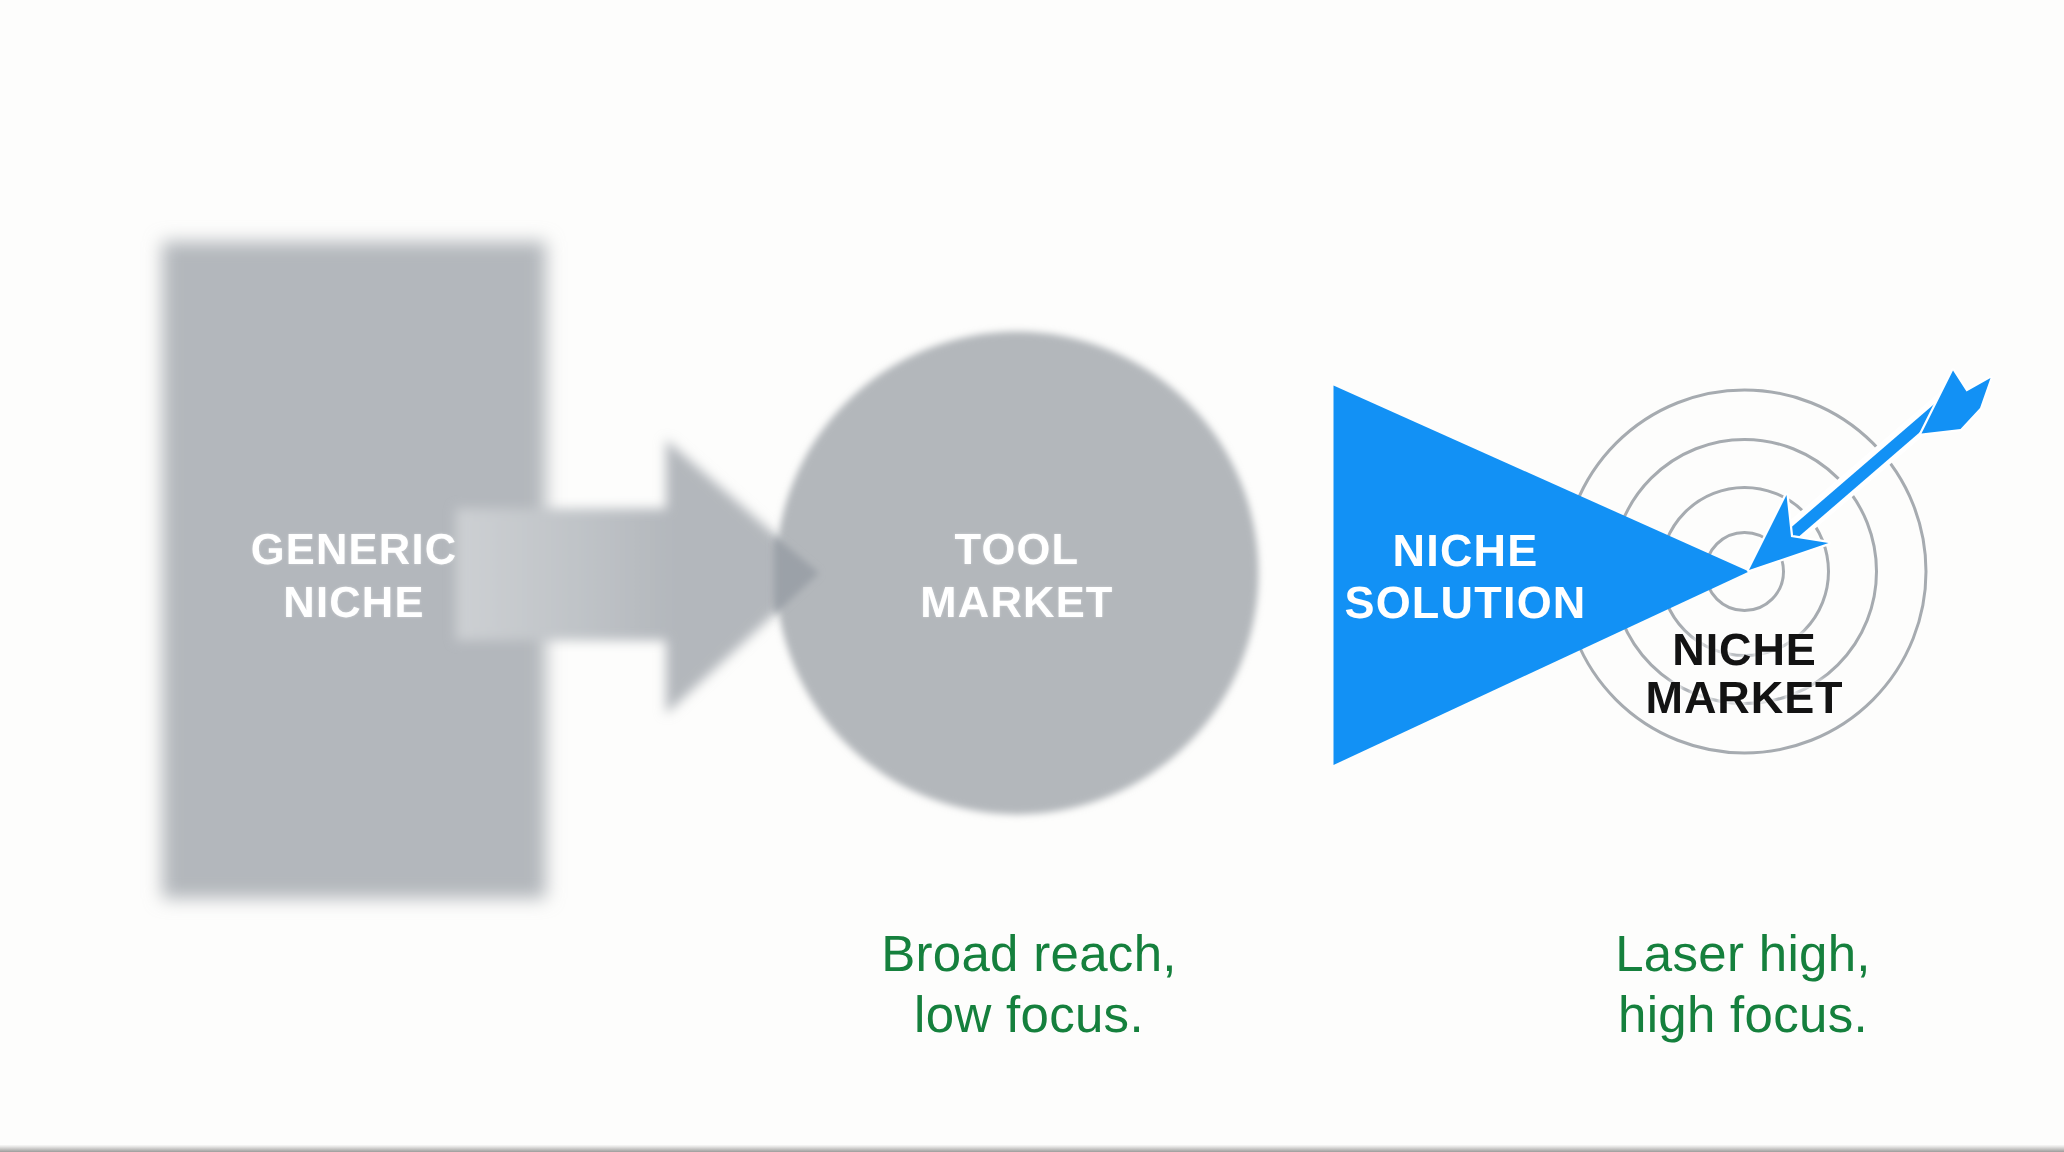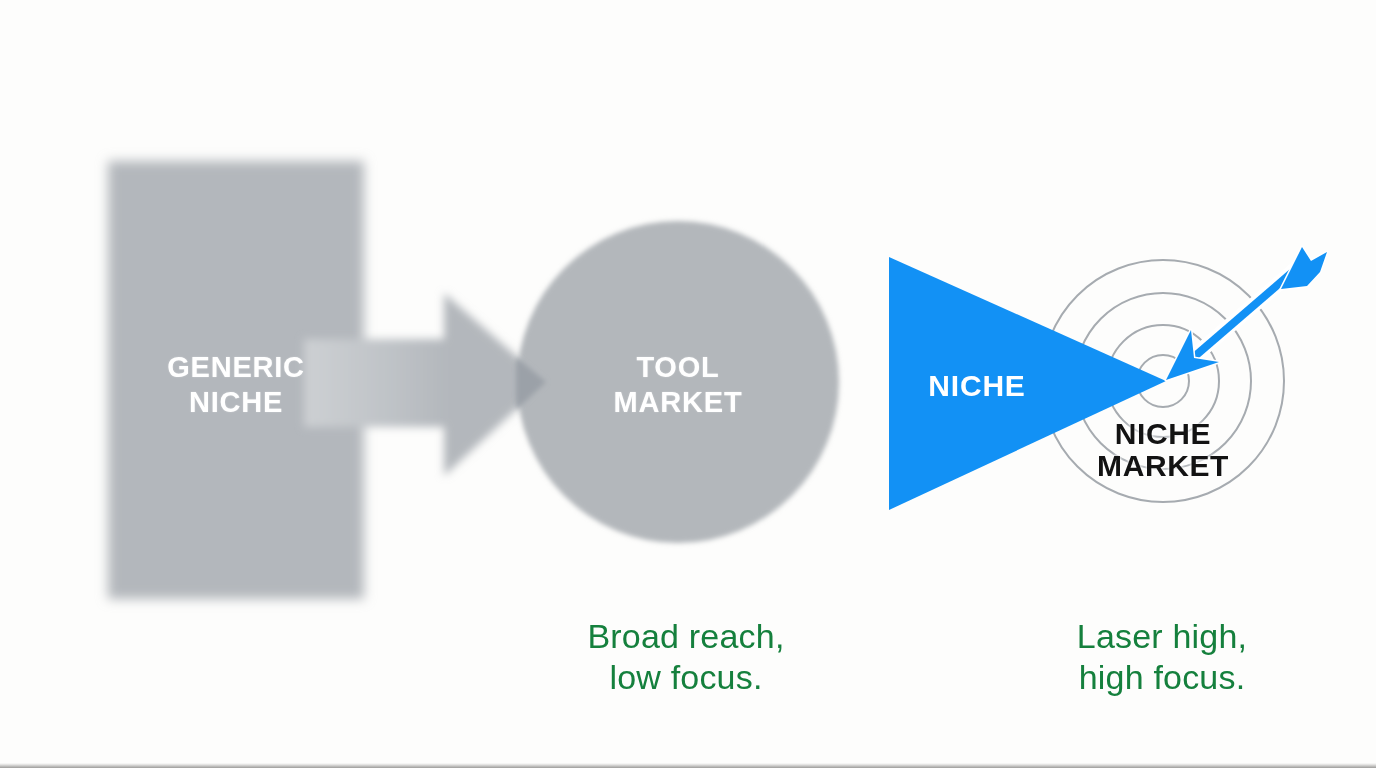--- a/index.html
+++ b/index.html
@@ -92,20 +92,21 @@
     <span class="line">NICHE</span>
   </div>
 
   <div class="label shape-label-white" style="left:678px;top:385px;">
     <span class="line">TOOL</span>
     <span class="line">MARKET</span>
   </div>
 
   <div class="label triangle-label" style="left:977px;top:385px;">
     <span class="line">NICHE</span>
+    <span class="line">SOLUTION</span>
   </div>
 
   <div class="label target-label" style="left:1163px;top:450px;">
     <span class="line">NICHE</span>
     <span class="line">MARKET</span>
   </div>
 
   <div class="label caption" style="left:686px;top:657px;">
     <span class="line">Broad reach,</span>
     <span class="line">low focus.</span>

